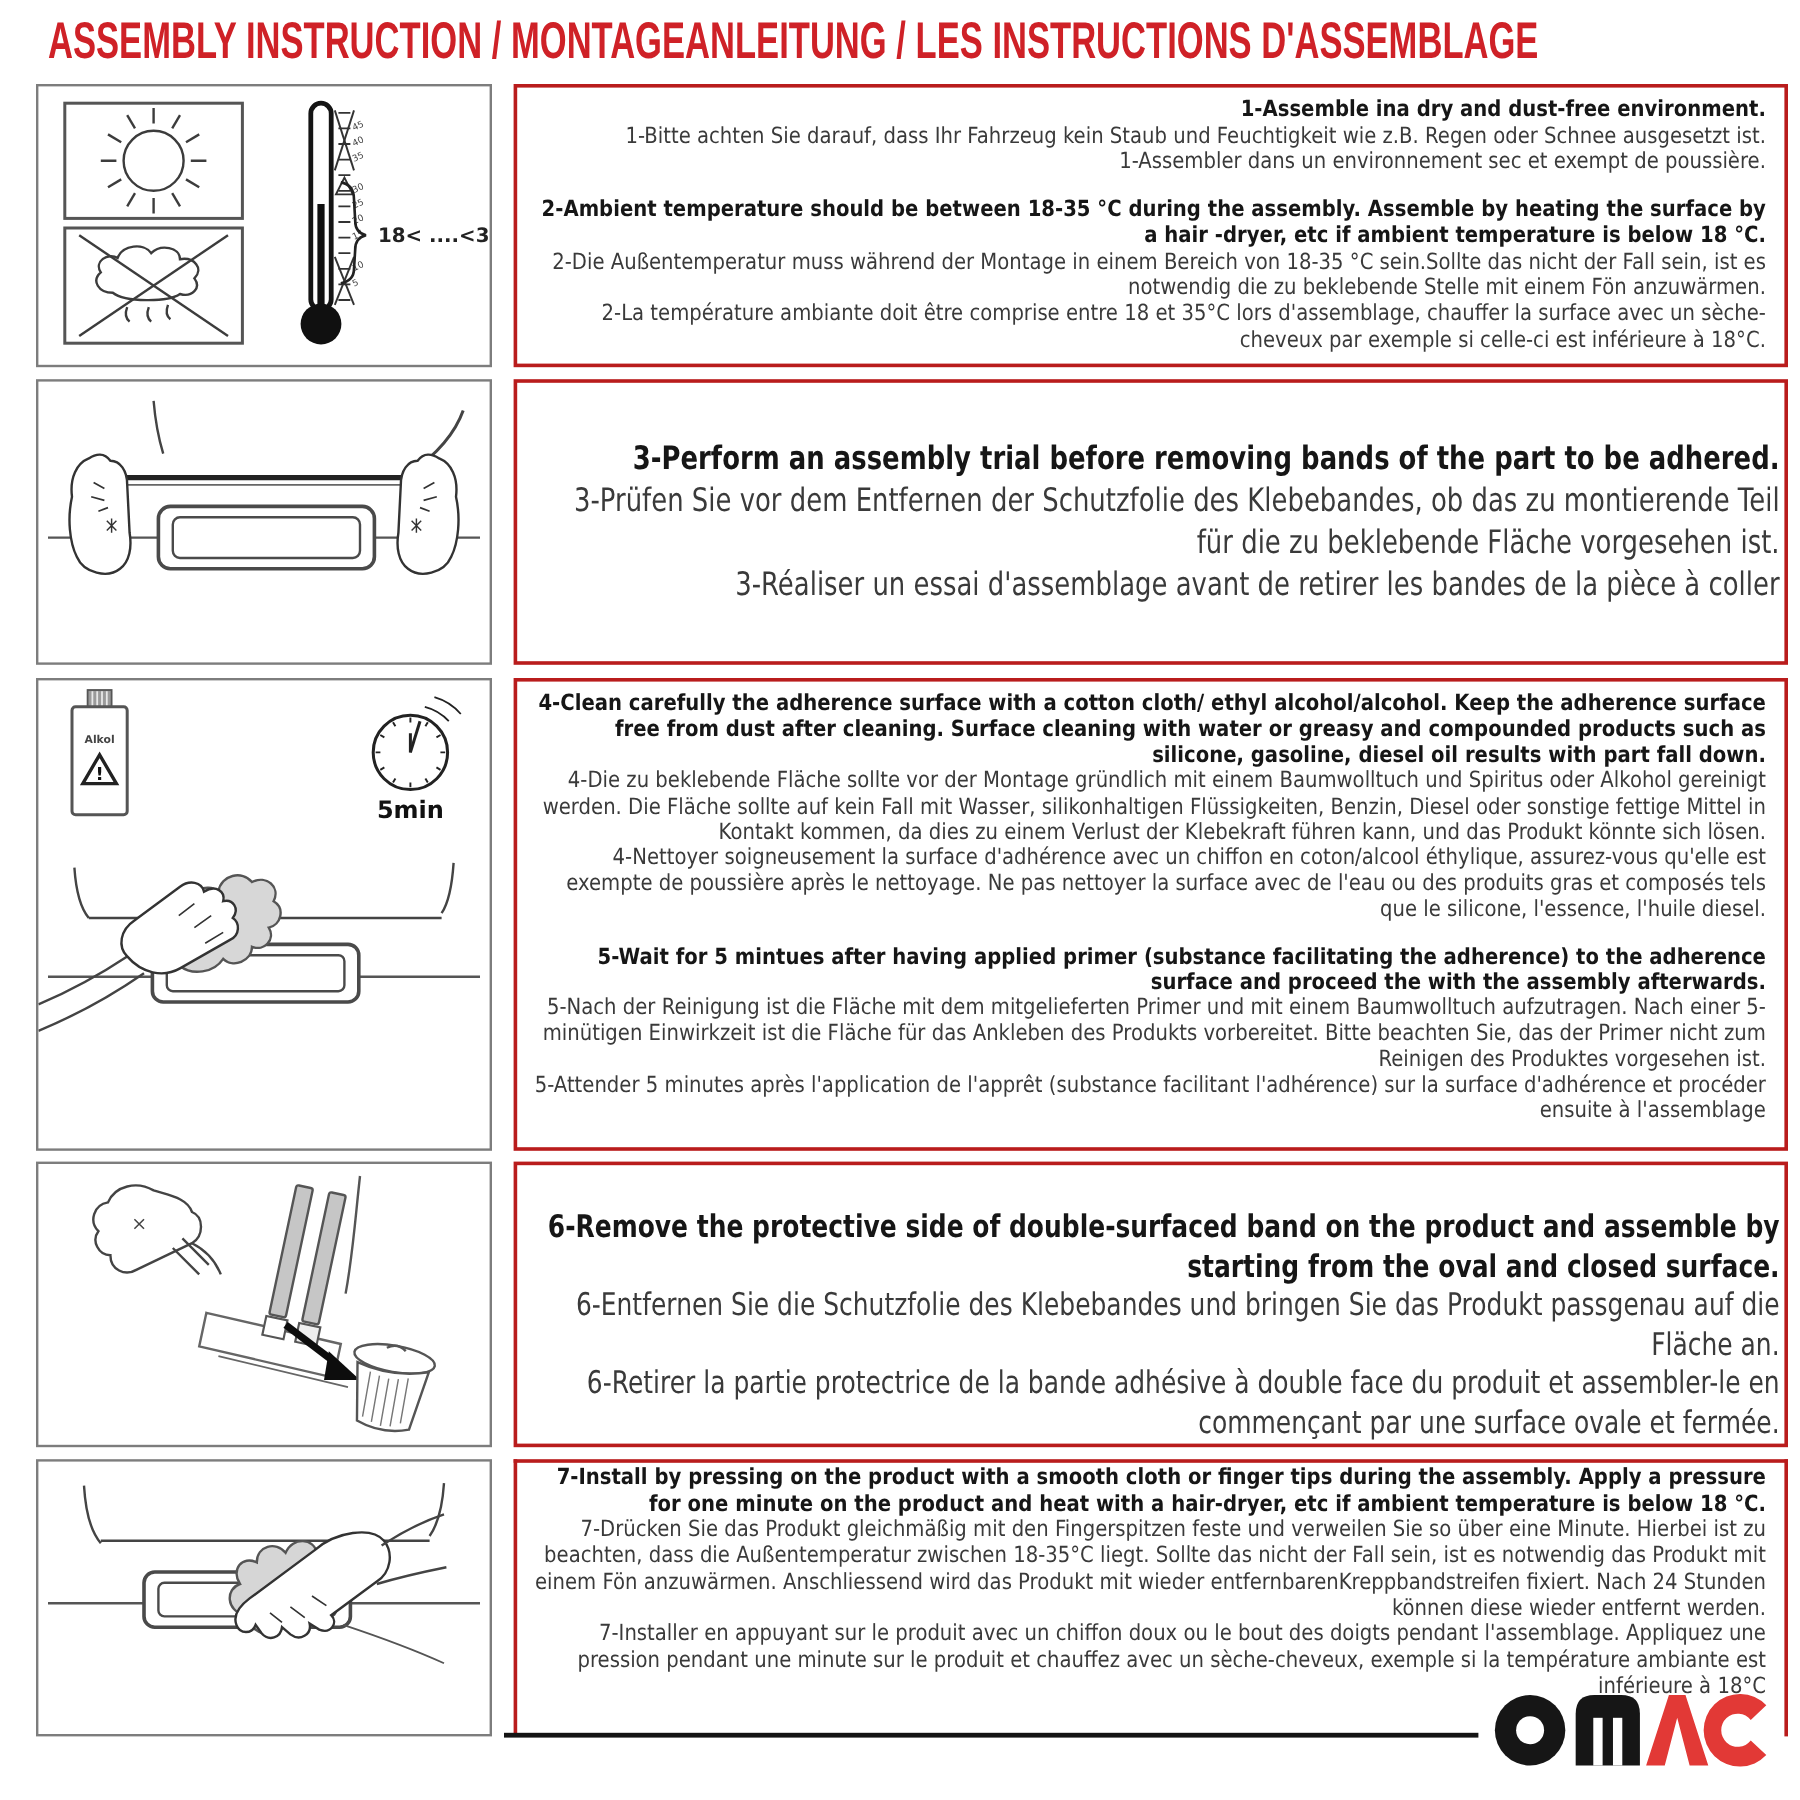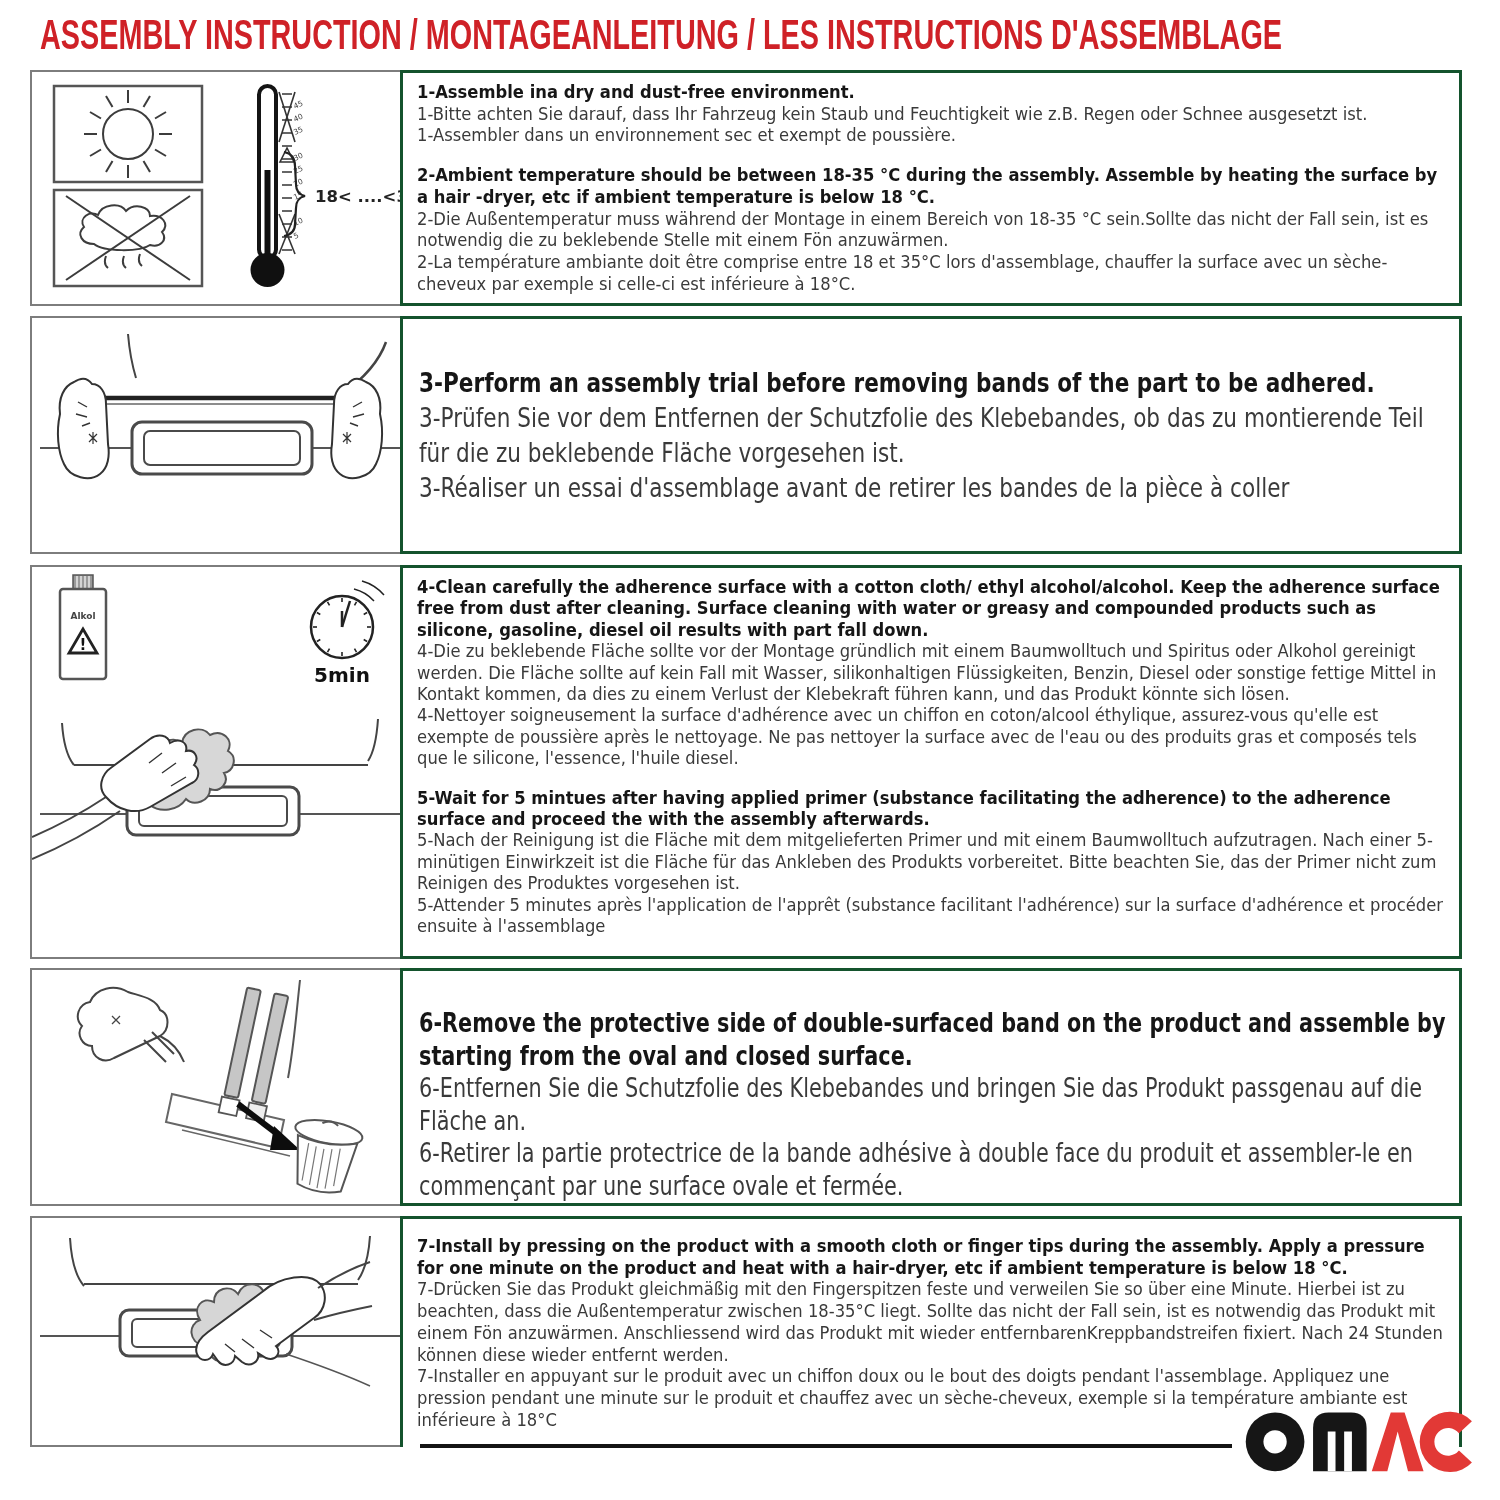--- a/index.html
+++ b/index.html
@@ -1,36 +1,36 @@
 <!DOCTYPE html>
 <html><head>
 <meta charset="utf-8">
 <style>
   html,body{margin:0;padding:0;background:#fff;}
   .page{position:relative;width:1500px;height:1500px;background:#fff;overflow:hidden;
-        font-family:"DejaVu Sans",sans-serif;}
+        font-family:"DejaVu Sans",sans-serif;text-align:right;}
   .title{position:absolute;top:10px;left:40px;color:#cf2127;font-weight:700;font-size:43px;
          white-space:nowrap;transform:scaleX(0.67);transform-origin:0 0;
          font-family:"Liberation Sans",sans-serif;}
   .imgbox{position:absolute;left:30px;width:380px;background:#fff;border:2px solid #7d7d7d;
           box-sizing:border-box;}
-  .txtbox{position:absolute;left:400px;width:1062px;background:#fff;border:3px solid #14532d;
+  .txtbox{position:absolute;left:428px;width:1062px;background:#fff;border:3px solid #b91c1c;
           box-sizing:border-box;overflow:hidden;}
   .imgbox svg{display:block;width:100%;height:100%;}
   #r1i,#r1t{top:70px;height:236px}
   #r2i,#r2t{top:316px;height:238px}
   #r3i,#r3t{top:565px;height:394px}
   #r4i,#r4t{top:968px;height:238px}
   #r5i,#r5t{top:1216px;height:231px}
   #r5t{border-bottom:none}
   .small{padding:8px 0 0 14px}
   .small .inner{width:1160px;transform:scaleX(0.885);transform-origin:0 0;
                 font-size:18.5px;line-height:21.7px;}
   #r3t .inner{line-height:21.4px}
-  #r5t{padding-top:16px}
+  #r5t{padding-top:2px}
   .big .inner{width:1295px;transform:scaleX(0.8);transform-origin:0 0;
               font-size:27px;line-height:35px;}
   #r2t{padding:46px 0 0 16px}
   #r4t{padding:36px 0 0 16px}
   #r4t .inner{font-size:26px;line-height:32.5px}
   .p{color:#3a3a3a;font-weight:400;}
   .p.b{color:#161616;font-weight:700;}
   .p.g{margin-top:18px;}
   .rule{position:absolute;left:420px;top:1444px;width:812px;height:4px;background:#141414;}
   .logo{position:absolute;left:1244px;top:1404px;width:240px;height:74px;}

